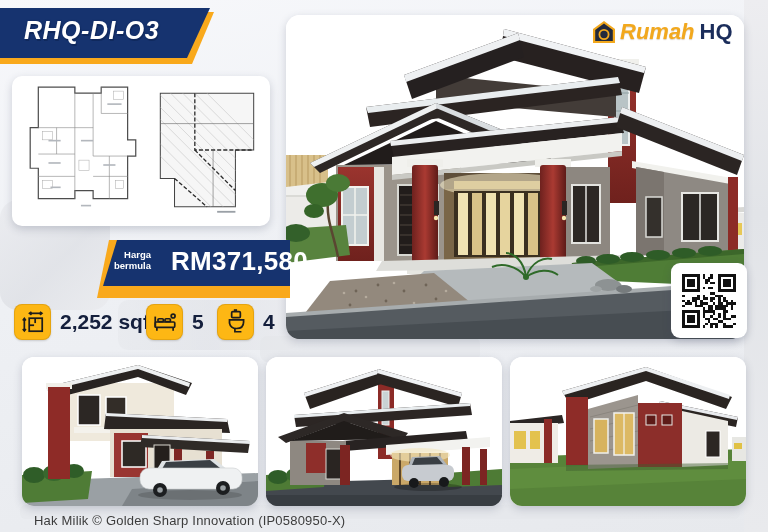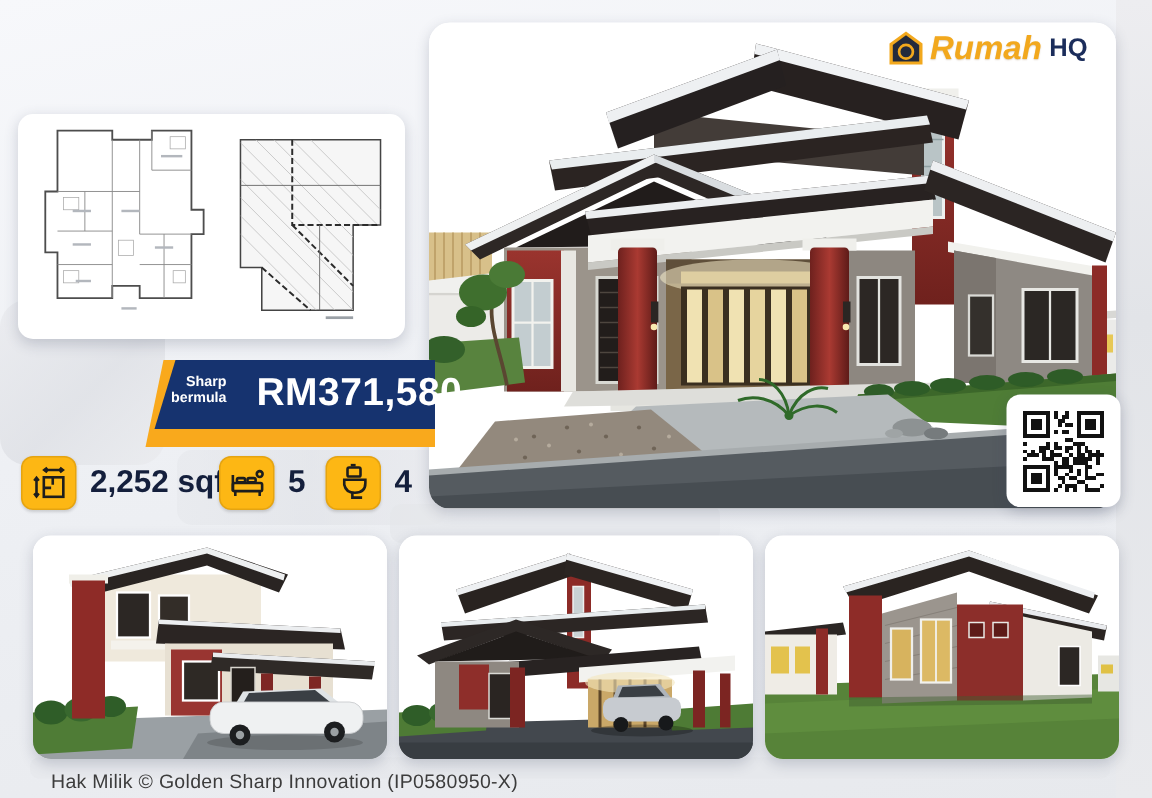--- a/index.html
+++ b/index.html
@@ -20,21 +20,21 @@
     background:#e4e6ea;opacity:.5;}
   
   .title-badge{position:absolute;left:0;top:0;width:240px;height:72px;}
   .title-badge .text{position:absolute;left:24px;top:16px;width:170px;
     font-size:25px;font-weight:bold;font-style:italic;color:#ffffff;letter-spacing:.5px;
     text-shadow:1px 2px 0 rgba(13,35,80,.55),0 0 2px rgba(13,35,80,.4);}
   
   .logo{position:absolute;left:592px;top:19px;display:flex;align-items:center;gap:4px;z-index:5;}
   .logo .p1{font-size:22px;font-weight:800;font-style:italic;color:#F2A81D;
     text-shadow:0 1px 1px rgba(120,70,0,.25);}
-  .logo .p2{font-size:17px;font-weight:800;color:#1B2D5B;margin-left:1px;}
+  .logo .p2{font-size:22px;font-weight:800;color:#1B2D5B;margin-left:1px;}
   
   .card{position:absolute;background:#ffffff;box-shadow:0 3px 9px rgba(55,65,90,.22);}
   .floorplan-card{left:12px;top:76px;width:258px;height:150px;border-radius:10px;
     display:flex;align-items:center;justify-content:center;gap:6px;}
   .photo{overflow:hidden;}
   .photo-main{left:286px;top:15px;width:458px;height:324px;border-radius:14px;}
   .photo-thumb{top:357px;width:236px;height:149px;border-radius:12px;}
   #thumb1{left:22px}#thumb2{left:266px}#thumb3{left:510px}
   .photo svg{display:block;}
   
@@ -61,20 +61,27 @@
 <body>
 
 <div class="page">
 
   <div class="wm wm-right"></div>
   <div class="wm wm-blob1"></div>
   <div class="wm wm-blob2"></div>
   <div class="wm wm-blob3"></div>
   <div class="wm wm-blob4"></div>
 
+  <div class="title-badge">
+    <svg width="240" height="72" viewBox="0 0 240 72">
+      <polygon points="0,12 214,12 192,64 0,64" fill="#F9A91C"></polygon>
+      <polygon points="0,8 210,8 187,58 0,58" fill="#16336F"></polygon>
+    </svg>
+    <div class="text">RHQ-DI-O3</div>
+  </div>
 
   <div class="card floorplan-card">
     <svg width="126" height="136" viewBox="0 0 124 134">
       <path d="M16,4 H52 V10 H78 V4 H104 V56 H112 V72 H104 V114 H70 V106 H52 V114 H16 V84 H8 V44 H16 Z" fill="#ffffff" stroke="#4d4d4d" stroke-width="1.2"></path>
       <g stroke="#888" stroke-width="0.6" fill="none">
         <line x1="16" y1="44" x2="70" y2="44"></line>
           <line x1="52" y1="10" x2="52" y2="44"></line>
         <line x1="70" y1="10" x2="70" y2="72"></line>
           <line x1="16" y1="70" x2="52" y2="70"></line>
         <line x1="52" y1="44" x2="52" y2="114"></line>
@@ -309,21 +316,21 @@
     <span class="p1">Rumah</span>
     <span class="p2">HQ</span>
   </div>
 
   <div class="price-badge">
     <svg width="195" height="64" viewBox="0 0 195 64">
       <polygon points="14,2 195,2 195,60 2,60" fill="#F9A91C"></polygon>
       <polygon points="22,2 195,2 195,48 8,48" fill="#16336F"></polygon>
     </svg>
     <div class="labels">
-      <div>Sharp</div>
+      <div>Harga</div>
       <div>bermula</div>
     </div>
     <div class="amount">RM371,580</div>
   </div>
 
   <div class="spec" id="spec-area">
     <div class="spec-icon">
       <svg width="26" height="26" viewBox="0 0 24 24" fill="none" stroke="#1d1d1d" stroke-width="1.6">
         <rect x="8.5" y="8.5" width="12" height="12"></rect>
         <line x1="14" y1="8.5" x2="14" y2="13"></line>

